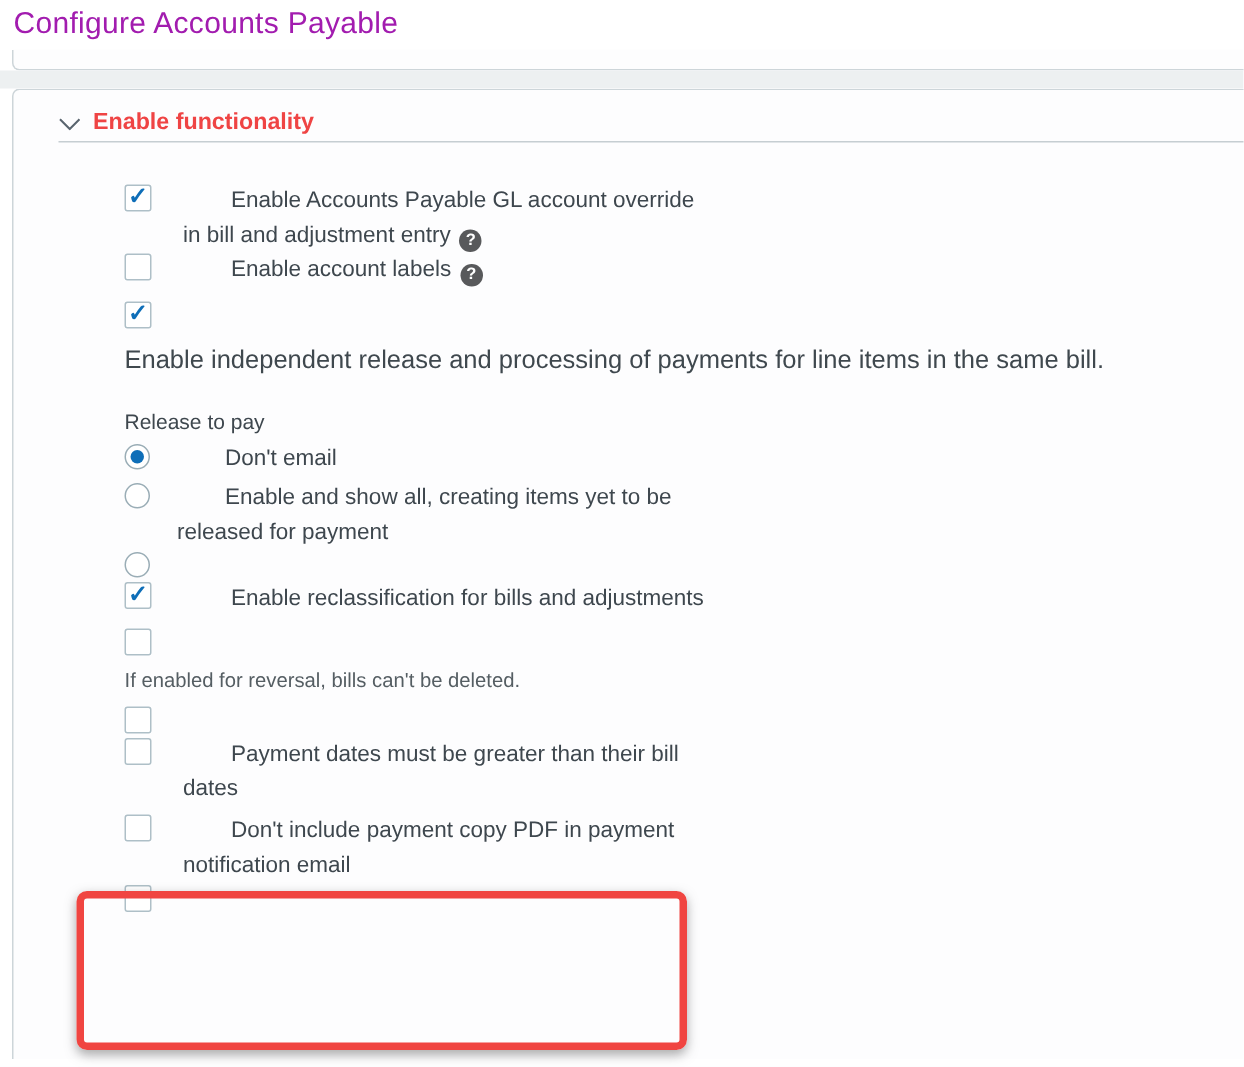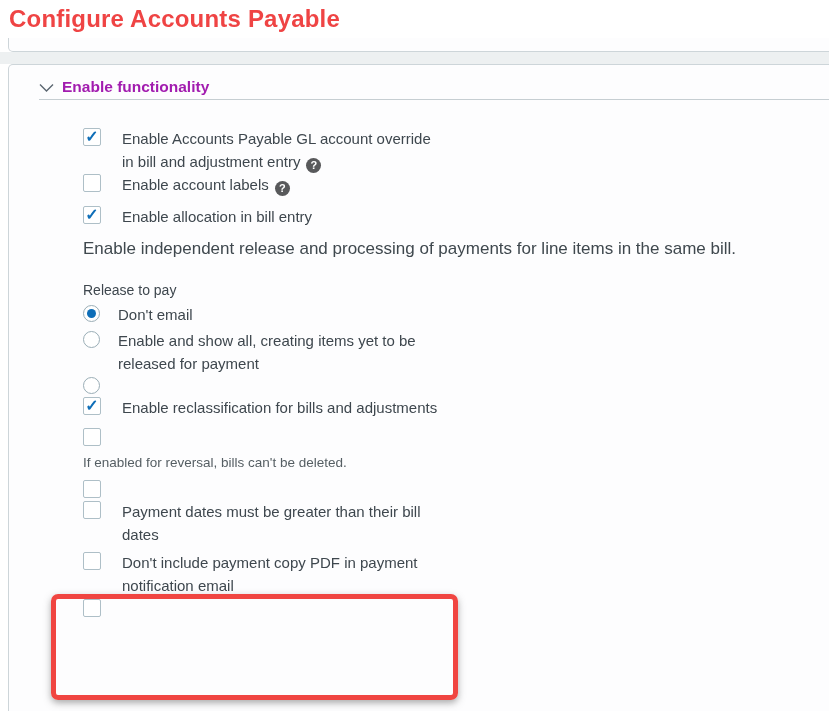--- a/index.html
+++ b/index.html
@@ -4,37 +4,37 @@
 <style>
   html,body{margin:0;padding:0;}
   body{
     width:829px;height:711px;overflow:hidden;position:relative;
     background:#ffffff;
     font-family:"Liberation Sans", sans-serif;
     -webkit-font-smoothing:antialiased;
   }
   .page-title{
     margin:0;padding:5px 0 0 9px;
-    font-size:24px;font-weight:700;color:#ef4444;letter-spacing:.2px;
+    font-size:20px;font-weight:400;color:#a21caf;letter-spacing:.2px;
   }
   .panel-stub{
     margin:5px -6px 0 8px;height:13px;background:#fdfdfe;
     border:1px solid #cdd5d9;border-top:none;border-radius:0 0 5px 5px;
   }
   .panel-gap{height:12px;background:#edf0f1;}
   .panel{
     margin:0 -6px 0 8px;background:#fdfdfe;box-sizing:border-box;
     border:1px solid #cdd5d9;border-bottom:none;border-radius:5px 5px 0 0;
     height:647px;overflow:hidden;
   }
   .section-header{
     display:flex;align-items:center;gap:8px;
     padding:13px 0 0 30px;cursor:pointer;
   }
-  .section-title{font-size:15.5px;font-weight:700;color:#a21caf;line-height:18px;}
+  .section-title{font-size:15.5px;font-weight:700;color:#ef4444;line-height:18px;}
   .chevron{display:inline-flex;width:15px;height:9px;}
   .rule{border:none;border-top:1px solid #c6ced2;margin:3px 0 0 30px;}
   .content{padding:27px 0 0 74px;}
   .row{display:flex;gap:21px;align-items:flex-start;}
   .row.radio-row{gap:18px;}
   .mt1{margin-top:1px}.mt2{margin-top:2px}.mt3{margin-top:3px}.mt4{margin-top:4px}
   .mt5{margin-top:5px}.mt8{margin-top:8px}.mt9{margin-top:9px}
   .checkbox{
     width:18px;height:18px;flex:0 0 18px;margin-top:1px;box-sizing:border-box;
     background:#fff;border:1px solid #aebfc7;border-radius:2px;cursor:pointer;
@@ -47,21 +47,21 @@
     width:17px;height:17px;flex:0 0 17px;margin-top:2px;box-sizing:border-box;
     background:#fff;border:1px solid #9aadb6;border-radius:50%;cursor:pointer;
     display:flex;align-items:center;justify-content:center;
   }
   .radio[data-checked="true"]::after{
     content:"";width:9px;height:9px;border-radius:50%;background:#0e6eb8;
   }
   .label{
     font-size:15px;line-height:23px;color:#3e474e;max-width:430px;
   }
-  .label .txt{white-space:pre-line;}
+  .label .txt{white-space:pre-line;margin-left:32px;}
   .help-icon{
     display:inline-flex;align-items:center;justify-content:center;
     width:15px;height:15px;margin-left:6px;border-radius:50%;
     background:#58595b;color:#ffffff;font-size:11px;font-weight:700;
     vertical-align:-2px;cursor:pointer;line-height:15px;
   }
   .paragraph{font-size:17px;line-height:24px;color:#3f484e;margin:9px 0 0 0;}
   .group-label{font-size:14px;line-height:17px;color:#3e474e;margin:21px 0 0 0;}
   .note{font-size:13.5px;line-height:16px;color:#555e63;margin:9px 0 0 0;}
   .highlight-box{
@@ -98,21 +98,20 @@
 in bill and adjustment entry</span><span class="help-icon">?</span></span>
     </div>
 
     <div class="row">
       <span class="checkbox" data-checked="false"></span>
       <span class="label"><span class="txt">Enable account labels</span><span class="help-icon">?</span></span>
     </div>
 
     <div class="row mt9">
       <span class="checkbox" data-checked="true"></span>
-      <span class="label"><span class="txt">Enable allocation in bill entry</span></span>
     </div>
 
     <p class="paragraph">Enable independent release and processing of payments for line items in the same bill.</p>
 
     <p class="group-label">Release to pay</p>
 
     <div class="row radio-row mt4">
       <span class="radio" data-checked="true"></span>
       <span class="label"><span class="txt">Don't email</span></span>
     </div>

